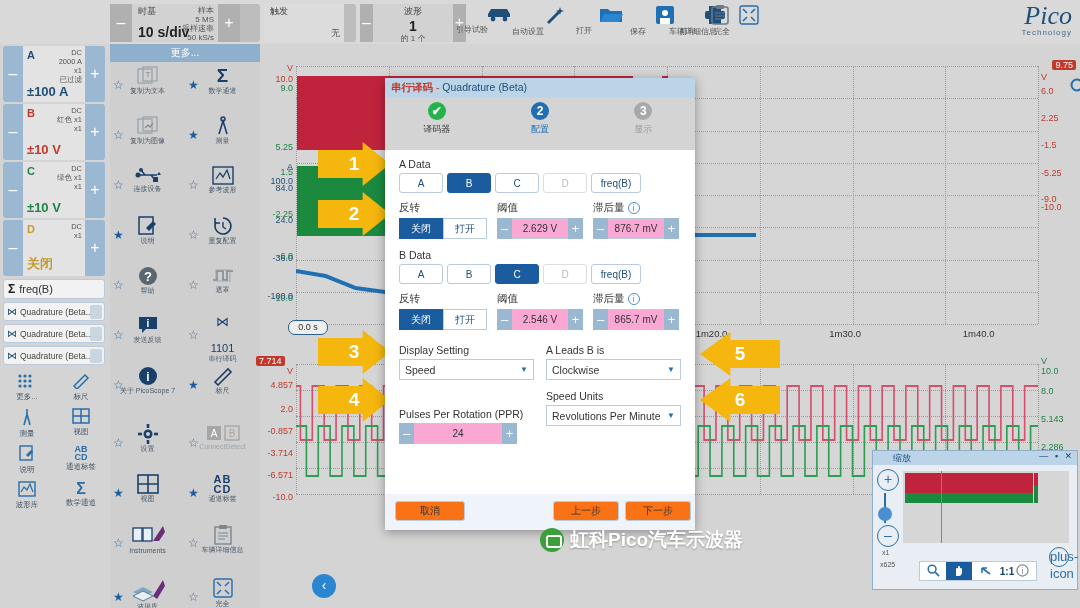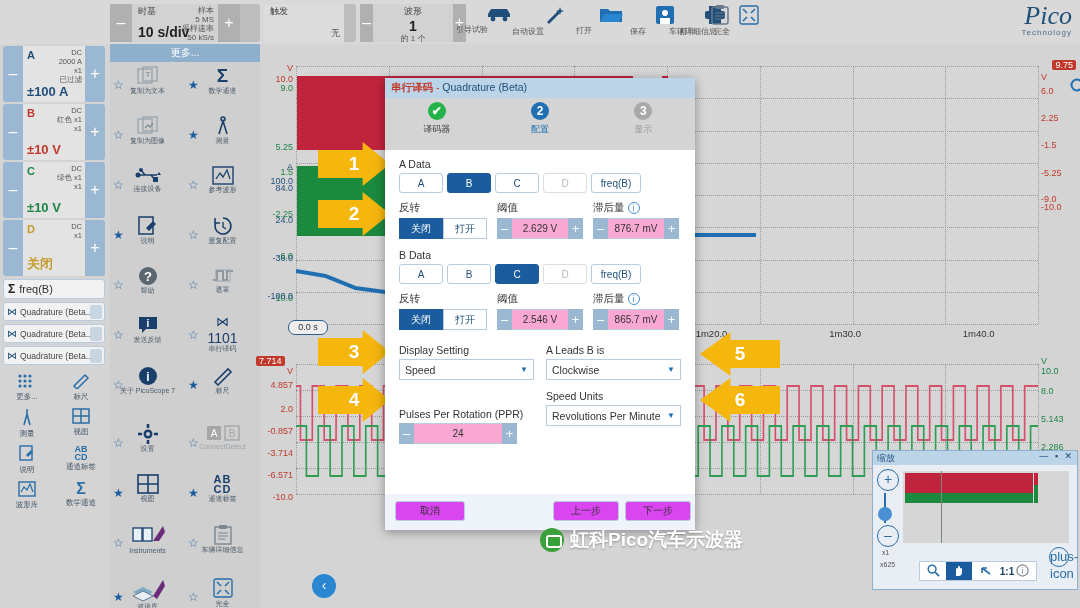--- a/index.html
+++ b/index.html
@@ -145,25 +145,25 @@
   .spin { display:flex; height:21px; }
   .spin .sb { width:15px; background:#9bb8d2; color:#fff; font-size:13px; display:flex; align-items:center; justify-content:center; }
   .spin .sv { width:72px; background:#f9a8d4; border-top:1px solid #b9cbdc; border-bottom:1px solid #b9cbdc; font-size:10px; display:flex; align-items:center; justify-content:center; color:#333; }
   .spin .sv.narrow { width:56px; }
   .infoi { display:inline-block; width:12px; height:12px; border-radius:6px; border:1.5px solid #4a8fd4; color:#4a8fd4; font-size:9px; line-height:10px; text-align:center; vertical-align:middle; margin-left:3px; }
 
   .selbox { height:21px; border:1px solid #b9cbdc; background:#fff; font-size:10.5px; color:#333; display:flex; align-items:center; padding:0 5px; position:relative; }
   .selbox .car { position:absolute; right:5px; color:#1f6fb2; font-size:8px; }
 
   .dlgfoot { position:absolute; left:0; right:0; bottom:0; height:36px; background:#eef4fa; }
-  .dbtn { position:absolute; top:7px; height:20px; background:#d946ef; border:1px solid #b9cbdc; border-radius:3px; font-size:10px; color:#333; display:flex; align-items:center; justify-content:center; }
+  .dbtn { position:absolute; top:7px; height:20px; background:#f97316; border:1px solid #b9cbdc; border-radius:3px; font-size:10px; color:#333; display:flex; align-items:center; justify-content:center; }
 
   
   .zoomwin { position:absolute; left:872px; top:450px; width:206px; height:140px; background:#e8eef4; border:1px solid #8fb0cc; }
-  .zwhdr { height:14px; background:#bcd4e8; color:#1f4e79; font-size:9px; padding:1px 4px; position:relative; }
+  .zwhdr { height:14px; background:#bcd4e8; color:#1f4e79; font-size:9px; padding:1px 20px; position:relative; }
   .zwhdr .ctrls { position:absolute; right:3px; top:0; font-size:9px; color:#1f4e79; letter-spacing:2px; }
 
   .watermark { position:absolute; left:540px; top:527px; display:flex; align-items:center; color:#fff; font-size:19px; font-weight:bold; text-shadow:0 1px 2px rgba(0,0,0,.3); }
   .wmcircle { width:24px; height:24px; border-radius:12px; background:#3aa03a; margin-right:6px; position:relative; }
   .wmcircle:after { content:""; position:absolute; left:6px; top:7px; width:12px; height:9px; border:2px solid #fff; border-radius:3px; }
 </style>
 </head>
 <body>
 
 <div class="root">
@@ -496,21 +496,21 @@
       <div class="tool">
           <span class="star">☆</span>
         <svg class="gi" width="20" height="19" viewBox="0 0 20 19">
             <path d="M1 1h18v12H8l-4 4v-4H1z" fill="#1a3f6b"></path>
             <text x="10" y="11" font-size="10" fill="#fff" text-anchor="middle" font-weight="bold">i</text>
           </svg>
         <div class="tl">发送反馈</div>
         </div>
       <div class="tool">
           <span class="star">☆</span>
-        <div class="gi" style="color:#1a3f6b;font-size:13px;line-height:12px">⋈<div style="font-size:14px;margin-top:4px">1101</div></div>
+        <div class="gi" style="color:#1a3f6b;font-size:13px;line-height:12px">⋈<div style="font-size:11px;margin-top:14px">1101</div></div>
         <div class="tl">串行译码</div>
         </div>
 
       <div class="tool" style="height:58px">
           <span class="star">☆</span>
         <svg class="gi" width="20" height="20" viewBox="0 0 20 20">
             <circle cx="10" cy="10" r="9" fill="#1a3f6b"></circle>
             <text x="10" y="15" font-size="12" fill="#fff" text-anchor="middle" font-weight="bold">i</text>
           </svg>
         <div class="tl">关于 PicoScope 7</div>

